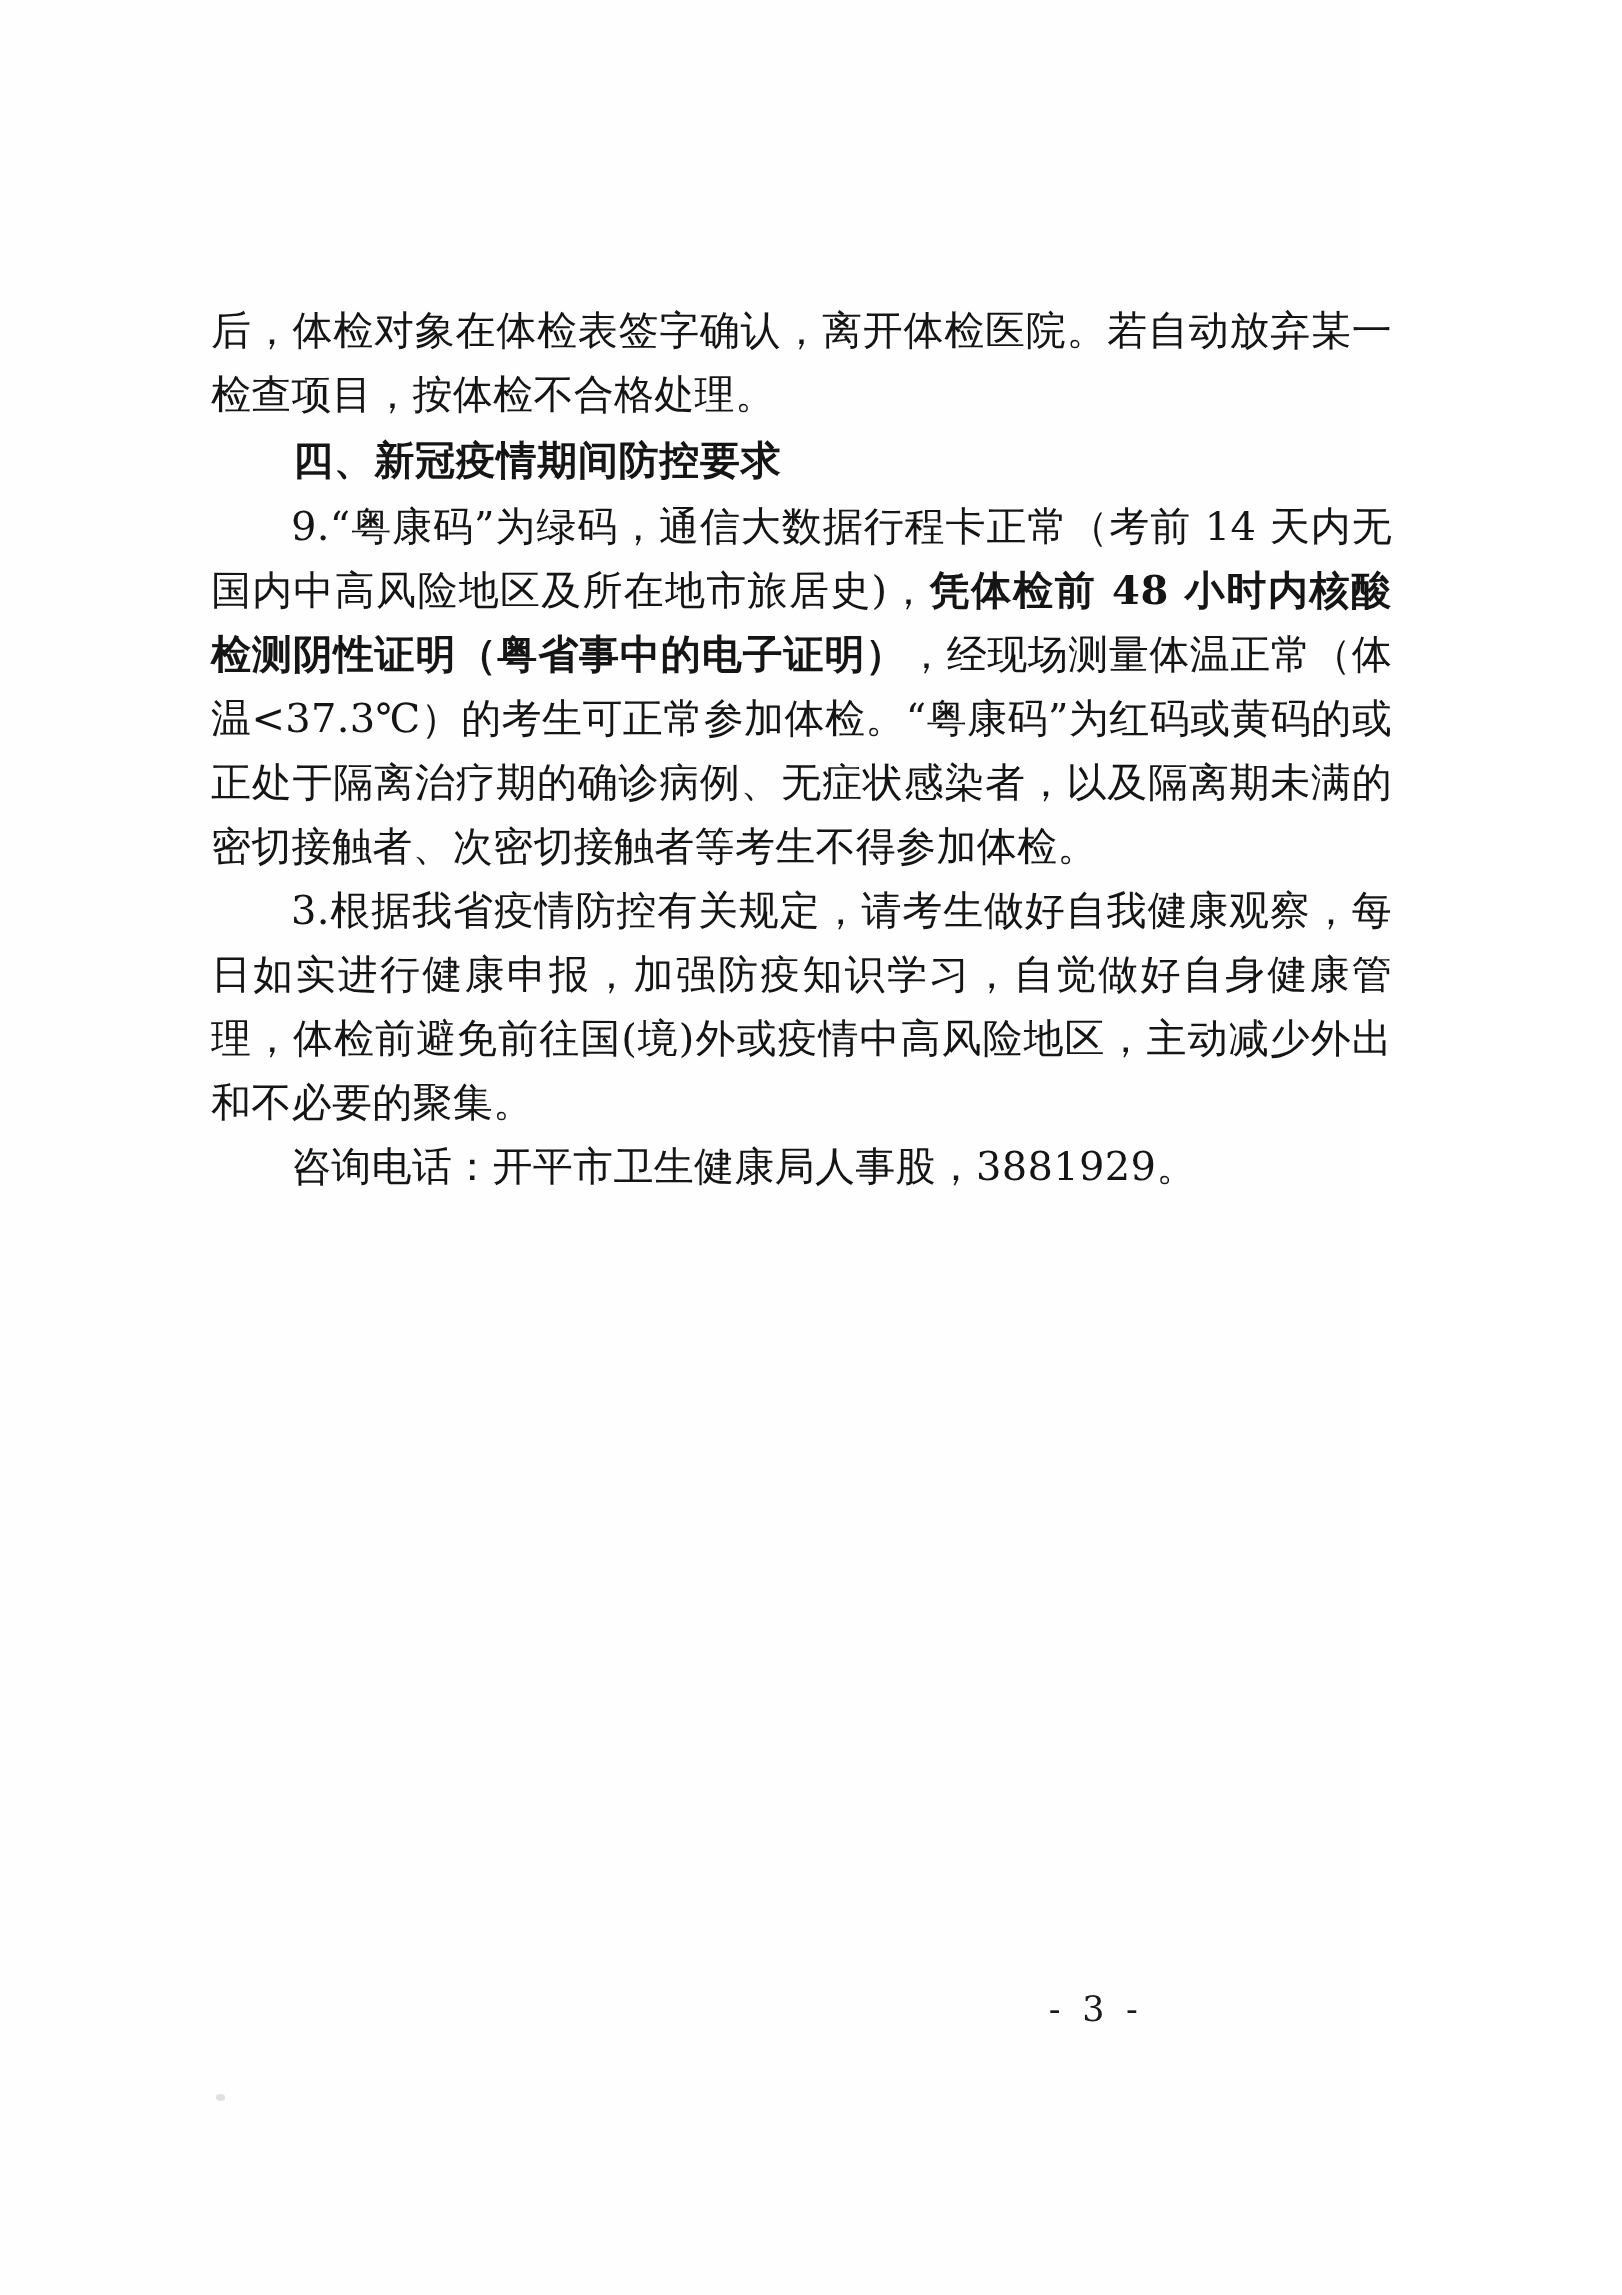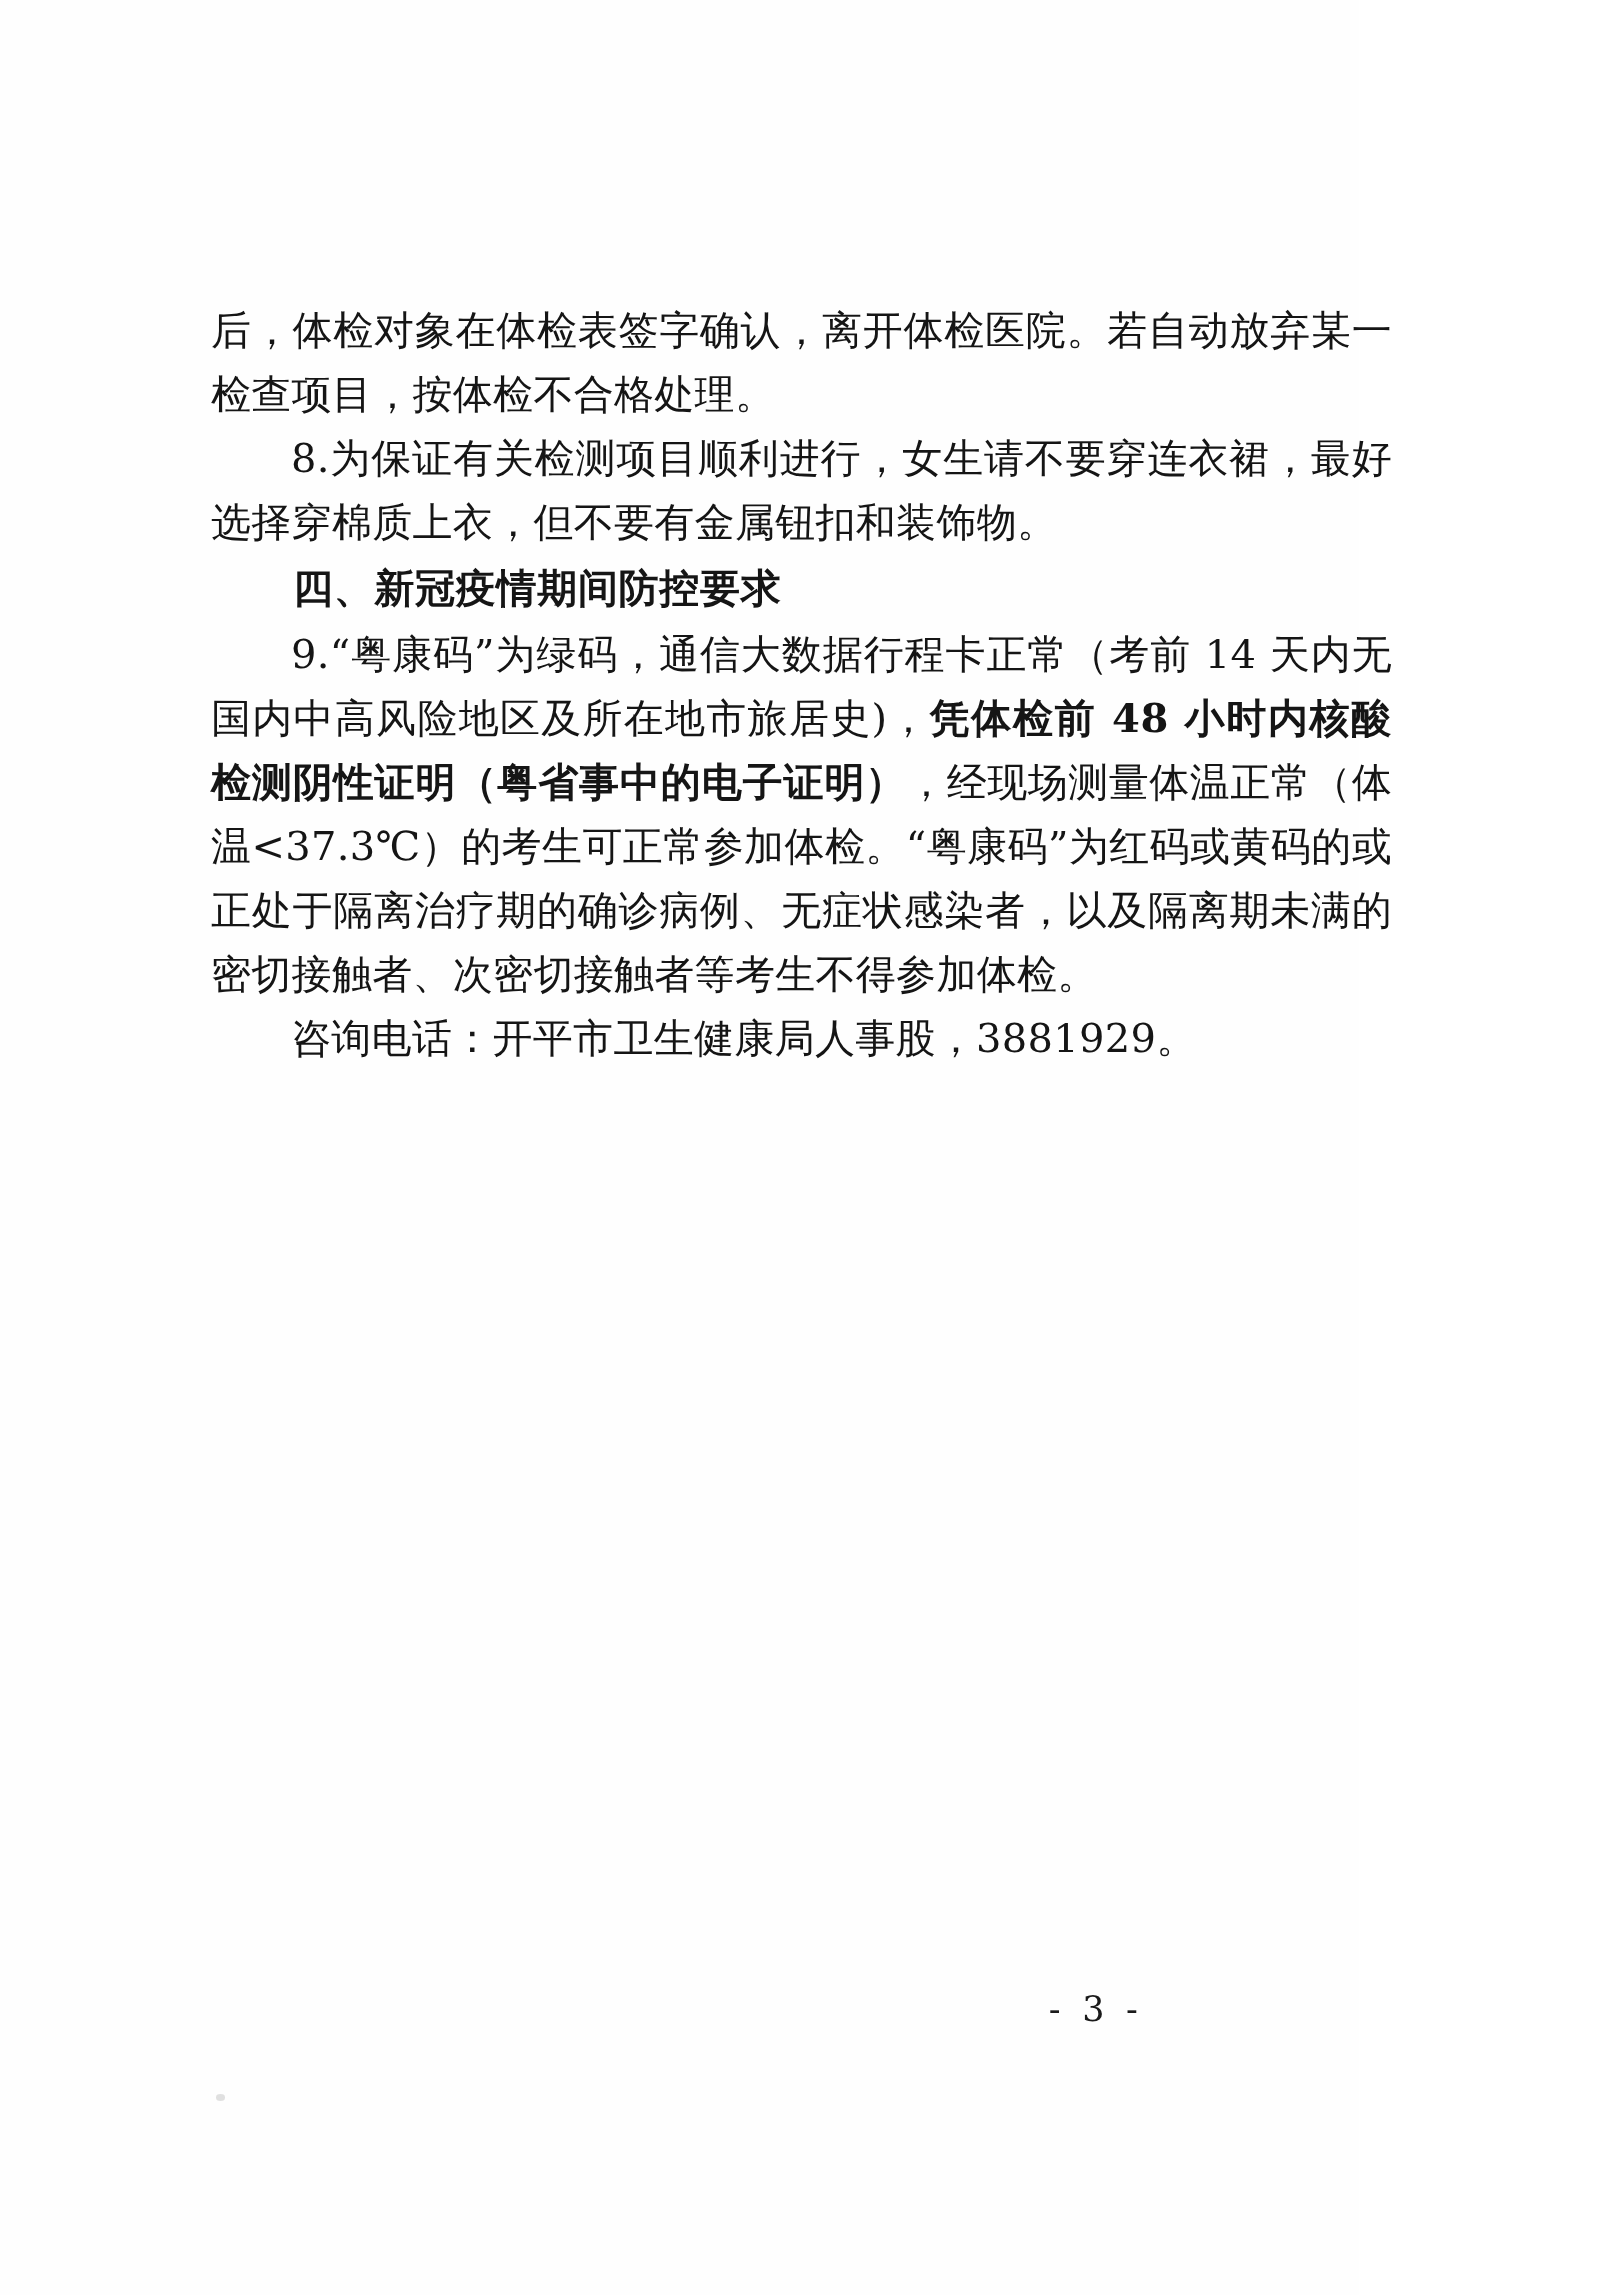--- a/index.html
+++ b/index.html
@@ -75,34 +75,34 @@
 </head>
 <body>
 
 <div class="page">
   <div class="content">
 
     <p class="">
       <span>后，体检对象在体检表签字确认，离开体检医院。若自动放弃某一检查项目，按体检不合格处理。</span>
     </p>
 
-    <p class="indent">
-      <span>8.为保证有关检测项目顺利进行，女生请不要穿连衣裙，最好选择穿棉质上衣，但不要有金属钮扣和装饰物。</span>
-    </p>
 
 
     <p class="section-head">
       <span>四、新冠疫情期间防控要求</span>
     </p>
 
     <p class="indent">
       <span>9.“粤康码”为绿码，通信大数据行程卡正常（考前 14 天内无国内中高风险地区及所在地市旅居史)，</span><span class="b">凭体检前 48 小时内核酸检测阴性证明（粤省事中的电子证明）</span><span>，经现场测量体温正常（体温&lt;37.3℃）的考生可正常参加体检。“粤康码”为红码或黄码的或正处于隔离治疗期的确诊病例、无症状感染者，以及隔离期未满的密切接触者、次密切接触者等考生不得参加体检。</span>
     </p>
 
 
+    <p class="indent">
+      <span>3.根据我省疫情防控有关规定，请考生做好自我健康观察，每日如实进行健康申报，加强防疫知识学习，自觉做好自身健康管理，体检前避免前往国(境)外或疫情中高风险地区，主动减少外出和不必要的聚集。</span>
+    </p>
 
     <p class="indent">
       <span>咨询电话：开平市卫生健康局人事股，3881929。</span>
     </p>
 
   </div>
 
   <div class="page-num-wrap">- 3 -</div>
   <div class="smudge"></div>
 </div>

